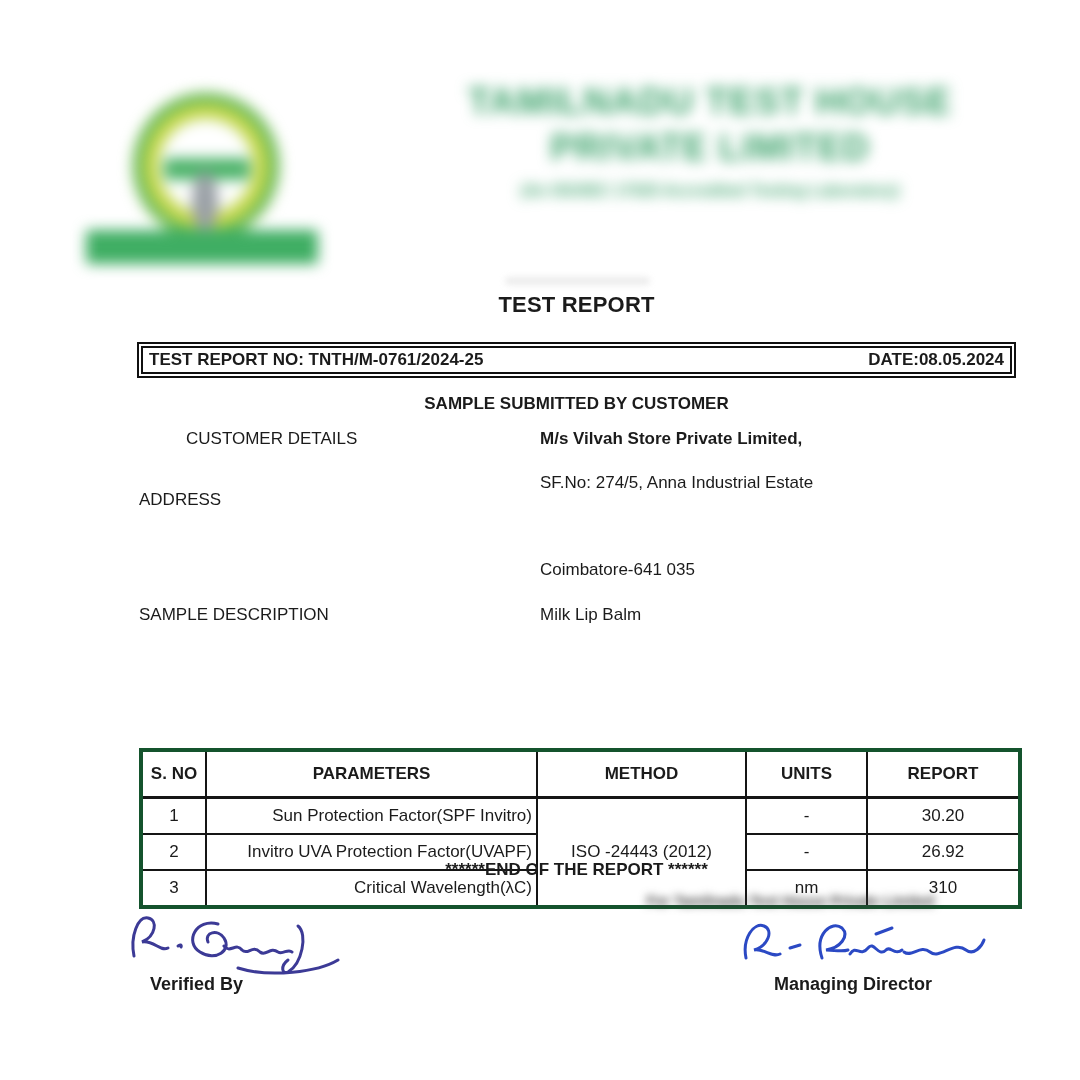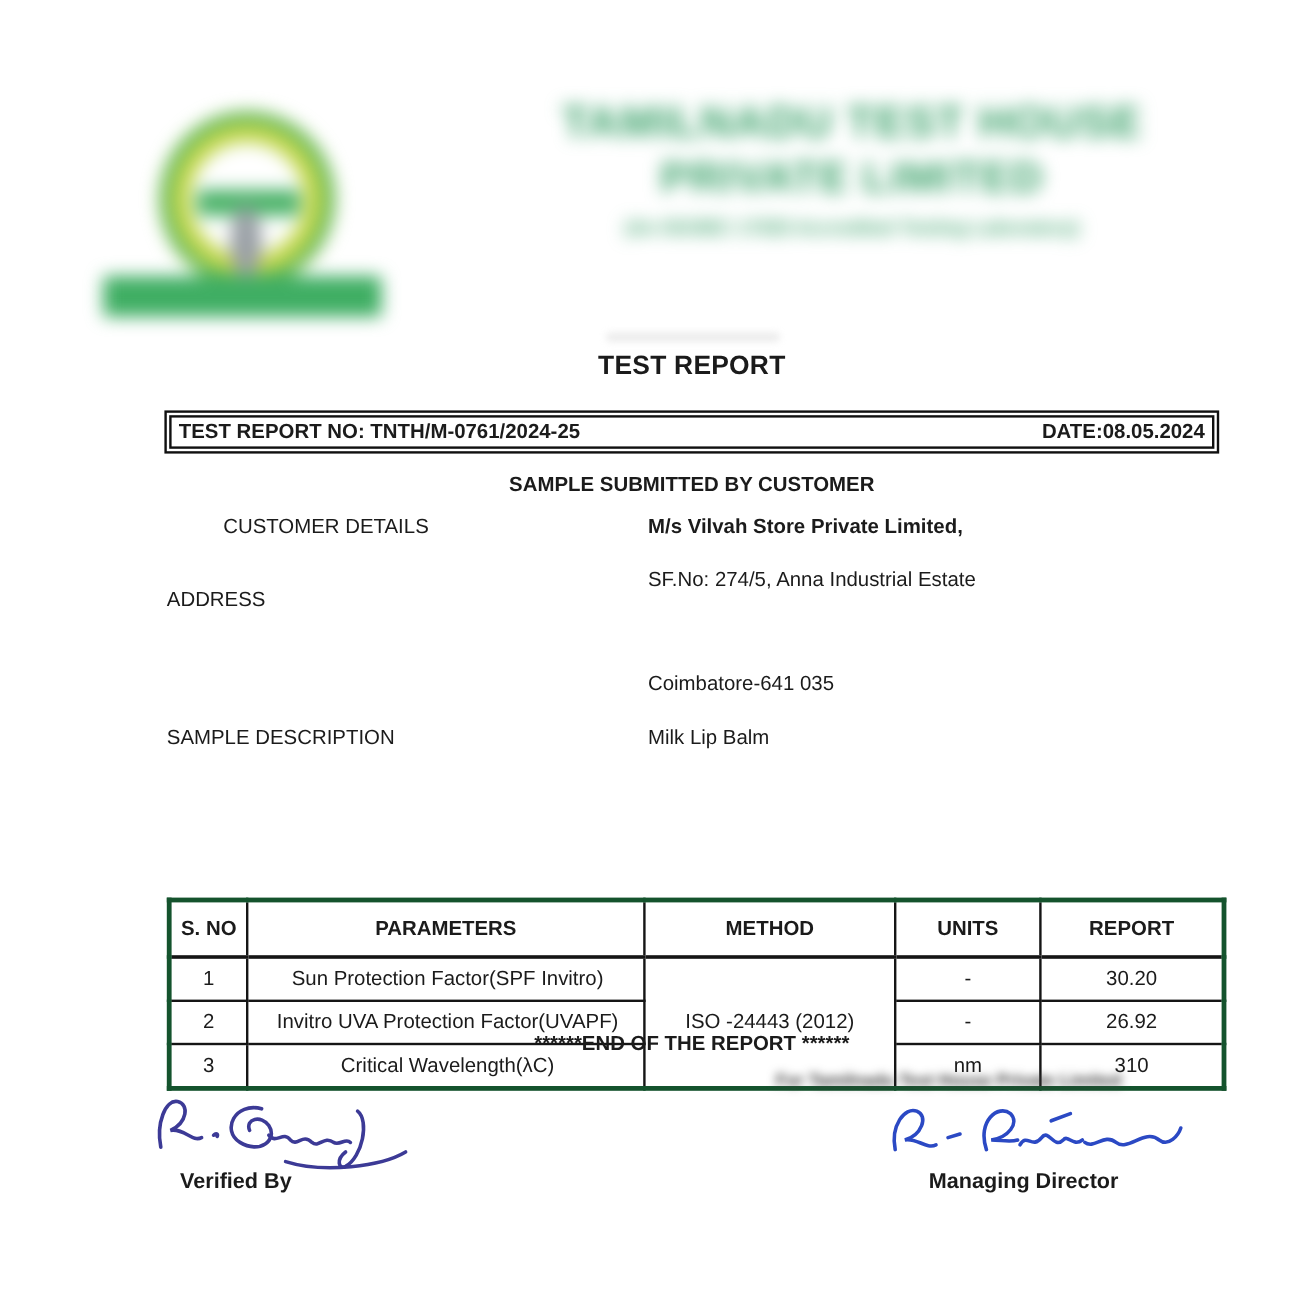--- a/index.html
+++ b/index.html
@@ -31,21 +31,21 @@
   .dlabel{position:absolute;left:139px;font-size:17px;}
   .dvalue{position:absolute;left:540px;font-size:17px;}
   .bold{font-weight:700;}
   
   table.results{
     position:absolute;left:139px;top:701px;width:879px;border-collapse:collapse;table-layout:fixed;
     border:4px solid #14532d;font-size:17px;margin-top:47px;
   }
   table.results th{border:2px solid #151515;border-bottom:3px solid #151515;height:44px;font-size:17px;font-weight:700;padding:0 4px;}
   table.results td{border:2px solid #151515;height:34px;padding:0 4px;text-align:center;}
-  table.results td.param{text-align:center;padding-left:7px;}
+  table.results td.param{text-align:right;padding-left:7px;}
   
   .endline{position:absolute;left:137px;top:860px;width:879px;text-align:center;font-size:17px;font-weight:700;}
   .for-line{position:absolute;left:618px;top:893px;width:345px;text-align:center;font-size:14.5px;font-weight:700;color:#3d3d3d;filter:blur(4px);}
   .sig{position:absolute;}
   .sig-left{left:118px;top:900px;}
   .sig-right{left:728px;top:912px;}
   .verified{position:absolute;left:150px;top:974px;font-size:18px;font-weight:700;}
   .managing{position:absolute;left:774px;top:974px;font-size:18px;font-weight:700;}
 </style>
 </head>

